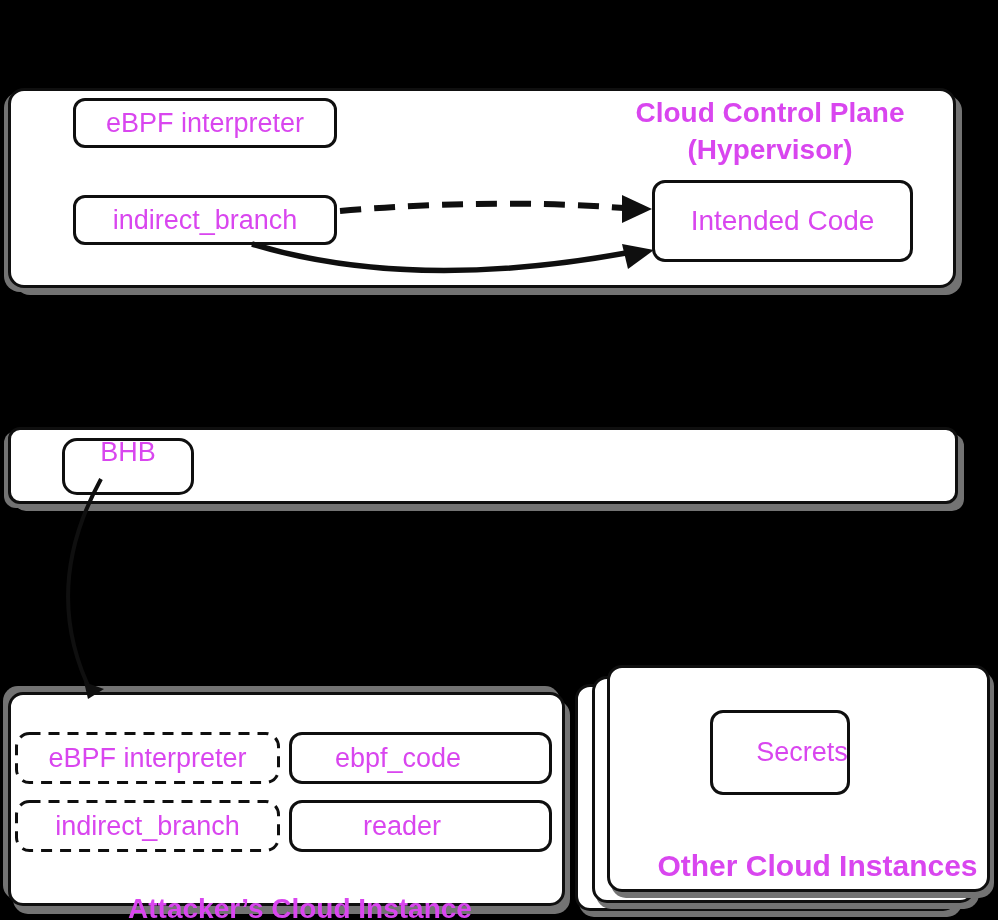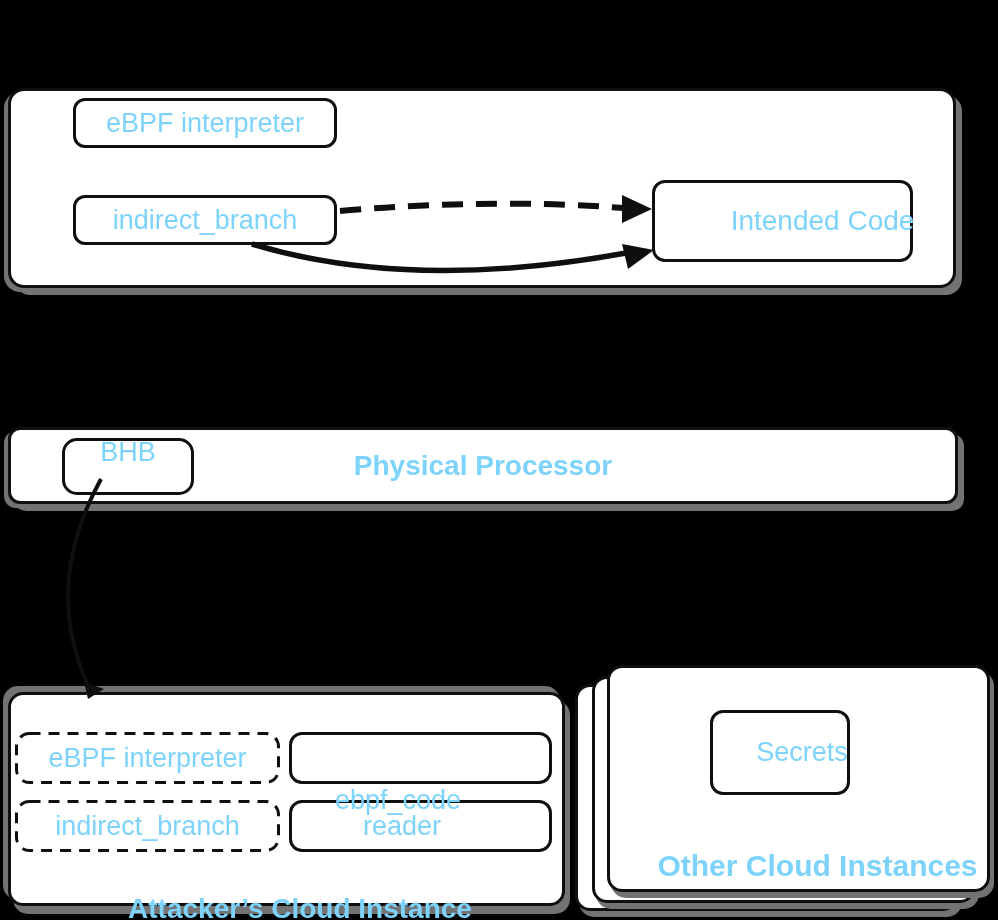--- a/index.html
+++ b/index.html
@@ -5,21 +5,21 @@
   html,body{margin:0;padding:0;background:#000;}
   .canvas{
     position:relative;width:998px;height:920px;overflow:hidden;
     background:#000;font-family:"Liberation Sans",sans-serif;color:#121212;
   }
   .wbox{position:absolute;background:#fff;border:3px solid #0f0f0f;box-sizing:border-box;}
   .shadow-br{box-shadow:6px 7px 0 0 #737373,-4px 4px 0 0 #737373;}
   .shadow-all{box-shadow:5px 8px 0 0 #737373,-5px -6px 0 0 #737373;}
   .shadow-b{box-shadow:4px 6px 0 0 #737373;}
   .lbl{position:absolute;display:flex;align-items:center;justify-content:center;
-       text-align:center;color:#7dd3fc;box-sizing:border-box;}
+       text-align:center;color:#d946ef;box-sizing:border-box;}
   .node-lbl{font-size:27px;font-weight:400;letter-spacing:0px;}
   .title-lbl{font-weight:700;}
   .overlay{position:absolute;left:0;top:0;z-index:10;pointer-events:none;}
   
   #hypervisor-box{left:8px;top:88px;width:948px;height:200px;border-radius:16px;}
   #hv-title{left:578px;top:94px;width:384px;height:74px;flex-direction:column;
             font-size:28px;line-height:37px;}
   #hv-ebpf{left:73px;top:98px;width:264px;height:50px;border-radius:12px;}
   #hv-indirect{left:73px;top:195px;width:264px;height:50px;border-radius:12px;}
   #hv-intended{left:652px;top:180px;width:261px;height:82px;border-radius:13px;font-size:28px;}
@@ -37,37 +37,40 @@
   #oci-front{left:607px;top:665px;width:383px;height:227px;border-radius:15px;}
   #secrets-box{left:710px;top:710px;width:140px;height:85px;border-radius:13px;}
   #oci-title{left:626px;top:846px;width:383px;height:40px;font-size:30px;}
 </style>
 </head>
 <body>
 
 <div class="canvas">
 
   <div class="wbox shadow-br" id="hypervisor-box"></div>
+  <div class="lbl title-lbl" id="hv-title">
+    <div>Cloud Control Plane</div>
+    <div>(Hypervisor)</div>
+  </div>
   <div class="wbox" id="hv-ebpf"></div>
   <div class="lbl node-lbl" style="left:73px;top:98px;width:264px;height:50px;">eBPF interpreter</div>
   <div class="wbox" id="hv-indirect"></div>
   <div class="lbl node-lbl" style="left:73px;top:195px;width:264px;height:50px;">indirect_branch</div>
   <div class="wbox" id="hv-intended"></div>
-  <div class="lbl node-lbl" style="left:652px;top:180px;width:261px;height:82px;font-size:28px;margin-left:40px;">Intended Code</div>
+  <div class="lbl node-lbl" style="left:652px;top:180px;width:261px;height:82px;font-size:28px;">Intended Code</div>
 
   <div class="wbox shadow-br" id="processor-bar"></div>
-  <div class="lbl title-lbl" id="proc-title">Physical Processor</div>
   <div class="wbox" id="bhb-box"></div>
   <div class="lbl node-lbl" style="left:62px;top:424px;width:132px;height:57px;">BHB</div>
 
   <div class="wbox shadow-all" id="attacker-box"></div>
   <div class="wbox" id="atk-code-box"></div>
   <div class="wbox" id="atk-reader-box"></div>
   <div class="lbl node-lbl" id="atk-ebpf-lbl">eBPF interpreter</div>
-  <div class="lbl node-lbl" style="left:289px;top:732px;width:218px;height:52px;margin-top:42px;">ebpf_code</div>
+  <div class="lbl node-lbl" style="left:289px;top:732px;width:218px;height:52px;">ebpf_code</div>
   <div class="lbl node-lbl" id="atk-indirect-lbl">indirect_branch</div>
   <div class="lbl node-lbl" style="left:289px;top:800px;width:226px;height:52px;text-align:center;">reader</div>
   <div class="lbl title-lbl" id="atk-title">Attacker’s Cloud Instance</div>
 
   <div class="wbox shadow-b" id="oci-back"></div>
   <div class="wbox shadow-b" id="oci-middle"></div>
   <div class="wbox shadow-b" id="oci-front"></div>
   <div class="wbox" id="secrets-box"></div>
   <div class="lbl node-lbl" style="left:732px;top:710px;width:140px;height:85px;">Secrets</div>
   <div class="lbl title-lbl" id="oci-title">Other Cloud Instances</div>

